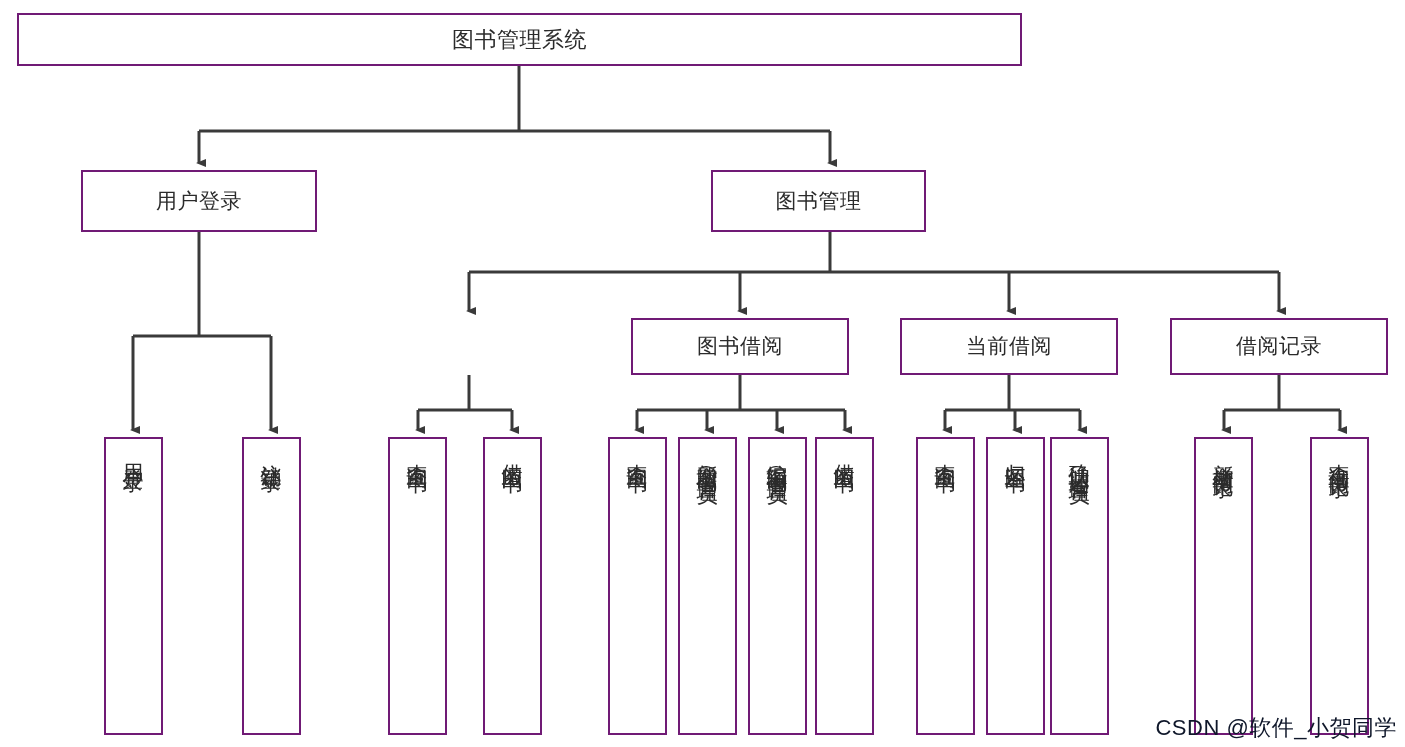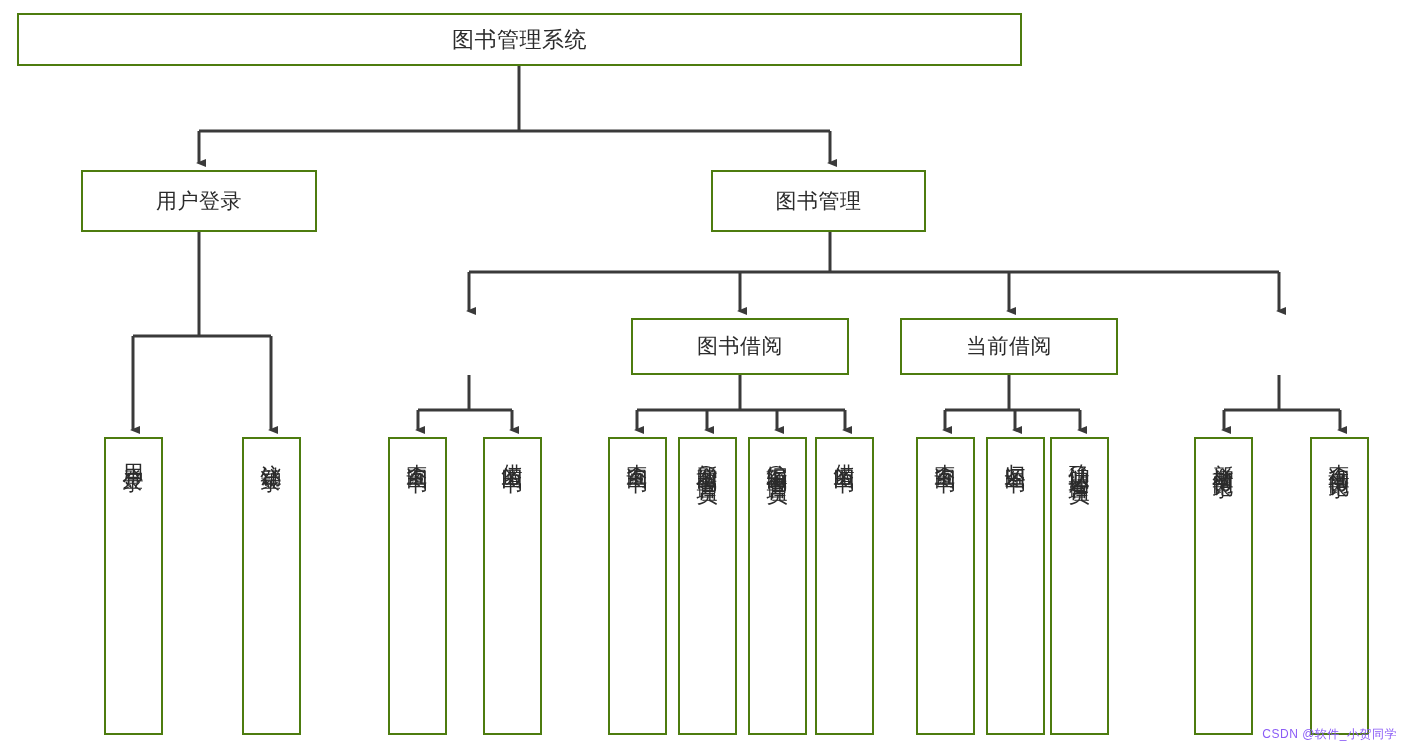--- a/index.html
+++ b/index.html
@@ -20,21 +20,21 @@
     left: 0;
     top: 0;
     width: 1405px;
     height: 747px;
     pointer-events: none;
   }
   .node {
     position: absolute;
     box-sizing: border-box;
     background: #ffffff;
-    border: 2px solid #4d7c0f;
+    border: 2px solid #701a75;
     display: flex;
     align-items: center;
     justify-content: center;
     color: #2b2b2b;
   }
   .node-label {
     color: #2b2b2b;
     letter-spacing: 0.5px;
     line-height: 1.05;
     white-space: nowrap;
@@ -57,22 +57,22 @@
     text-orientation: upright;
     font-size: 21px;
     line-height: 1.0;
     letter-spacing: 3px;
     white-space: nowrap;
   }
   .watermark {
     position: absolute;
     right: 8px;
     bottom: 4px;
-    font-size: 12px;
-    color: #8b5cf6;
+    font-size: 22px;
+    color: #0f172a;
     letter-spacing: 0.5px;
     white-space: nowrap;
     user-select: none;
   }
 </style>
 </head>
 <body>
 
 <div id="canvas">
 
@@ -136,20 +136,23 @@
   <div class="node horiz" style="left:711px; top:170px; width:215px; height:62px;">
     <span class="node-label">图书管理</span>
   </div>
 
   <div class="node horiz" style="left:900px; top:318px; width:218px; height:57px;">
     <span class="node-label">当前借阅</span>
   </div>
   <div class="node horiz" style="left:631px; top:318px; width:218px; height:57px;">
     <span class="node-label">图书借阅</span>
   </div>
+  <div class="node horiz" style="left:1170px; top:318px; width:218px; height:57px;">
+    <span class="node-label">借阅记录</span>
+  </div>
 
   <div class="node leaf" style="left:104px; top:437px; width:59px; height:298px;">
     <span class="node-label">用户登录</span>
   </div>
   <div class="node leaf" style="left:242px; top:437px; width:59px; height:298px;">
     <span class="node-label">注销登录</span>
   </div>
 
   <div class="node leaf" style="left:388px; top:437px; width:59px; height:298px;">
     <span class="node-label">查询图书</span>

